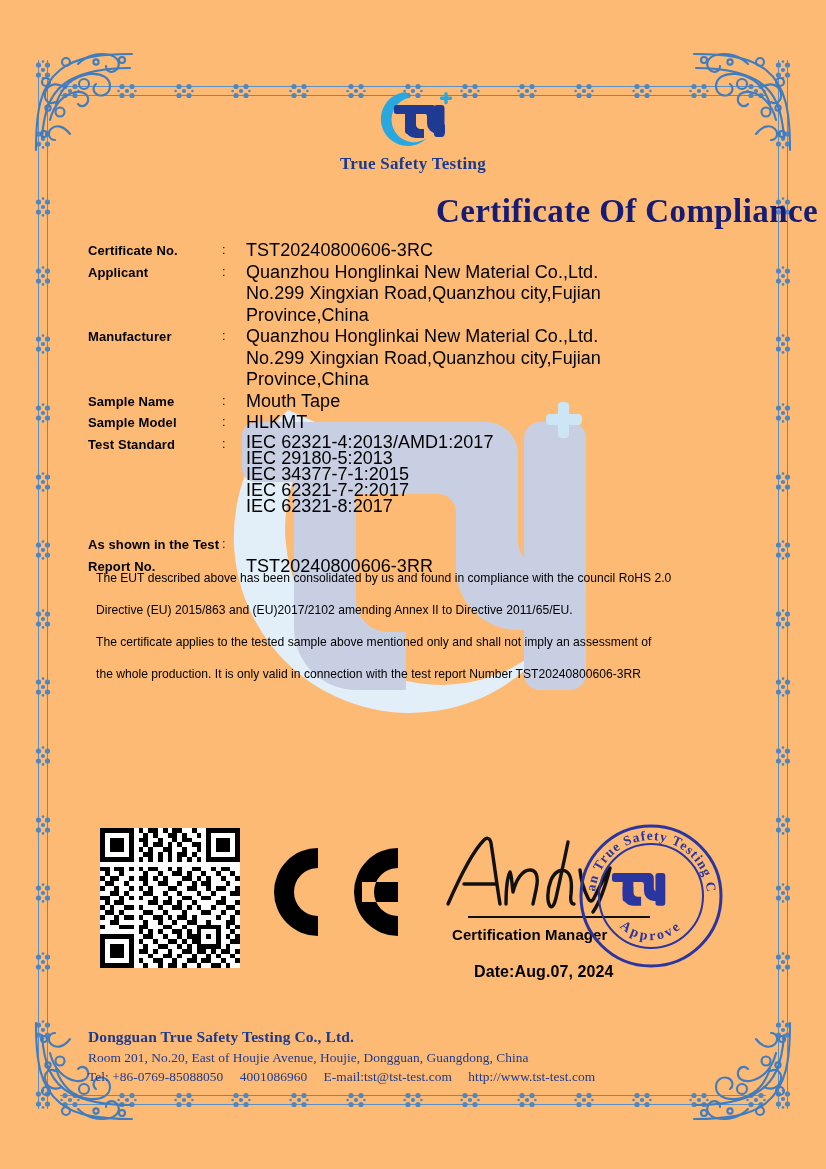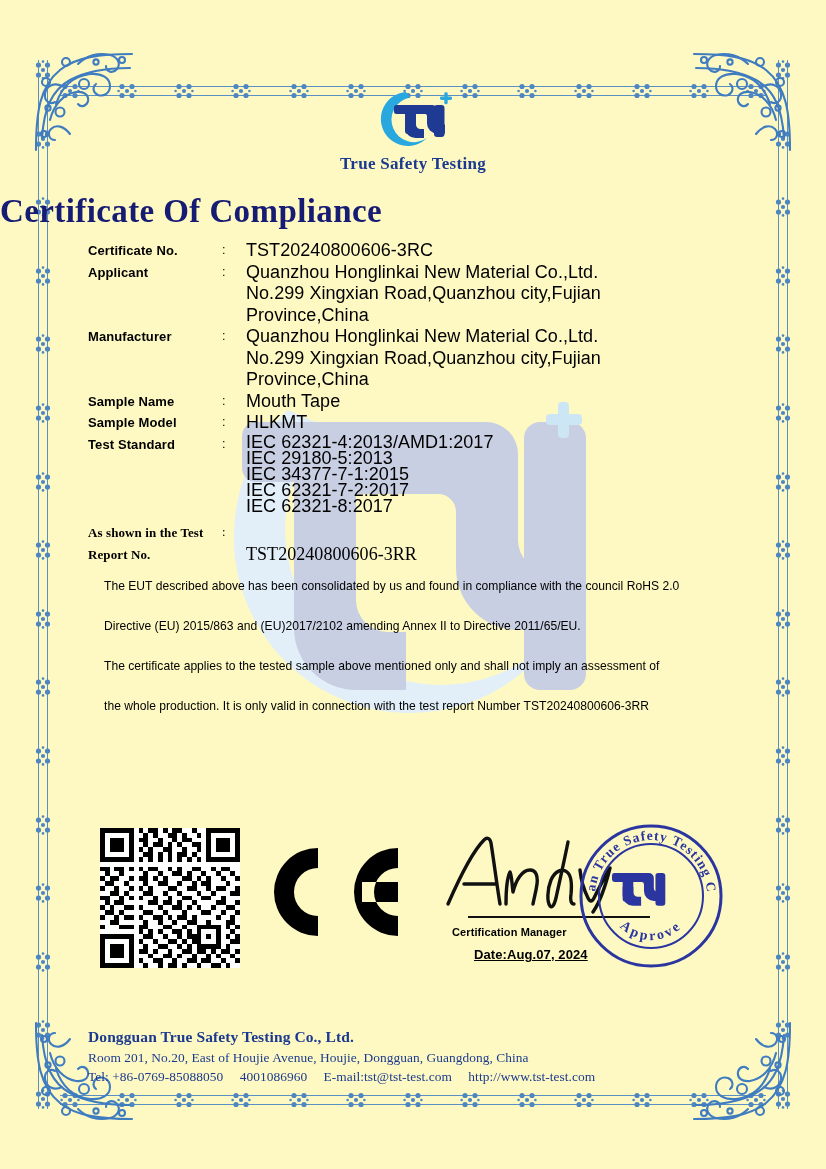--- a/index.html
+++ b/index.html
@@ -1,20 +1,20 @@
 <!DOCTYPE html>
 <html><head>
 <meta charset="utf-8">
 <style>
   html,body{margin:0;padding:0;background:#fff;}
   body{width:826px;height:1169px;position:relative;overflow:hidden;
        font-family:"Liberation Sans", sans-serif;color:#000;}
 
   
-  #page{position:absolute;inset:0;background:#fef9c3;}
+  #page{position:absolute;inset:0;background:#fdba74;}
   .bdr-h{position:absolute;left:60px;right:60px;height:18px;}
   .bdr-v{position:absolute;top:60px;bottom:60px;width:18px;}
   .bdr-h.top{top:82px;}
   .bdr-h.bottom{bottom:60px;}
   .bdr-v.left{left:34px;}
   .bdr-v.right{right:34px;}
 
   .rule{position:absolute;background:#5a8fc4;}
   .h-rule{height:1.4px;left:0;right:0;}
   .v-rule{width:1.4px;top:0;bottom:0;}
@@ -33,52 +33,52 @@
   
   #watermark{position:absolute;left:228px;top:392px;width:392px;height:382px;
              pointer-events:none;}
 
   
   #logo-block{position:absolute;left:0;right:0;top:88px;text-align:center;}
   #logo-mark{display:block;margin:0 auto;}
   #logo-wordmark{margin-top:4px;font-family:"Liberation Serif",serif;
                  font-size:17px;font-weight:700;color:#1b3a8f;letter-spacing:.3px;}
 
-  #cert-title{position:absolute;left:0;right:0;top:193px;text-align:left;
+  #cert-title{position:absolute;left:0;right:8px;top:193px;text-align:right;
               font-family:"Liberation Serif",serif;font-weight:700;
               font-size:33px;color:#161b73;letter-spacing:.4px;}
 
   
   #fields{position:absolute;left:88px;top:240px;width:620px;}
   .frow{display:flex;align-items:flex-start;margin-bottom:0;}
   .flabel{width:134px;flex:0 0 134px;font-size:13px;font-weight:700;
           line-height:21.5px;letter-spacing:.1px;}
   .fcolon{width:24px;flex:0 0 24px;font-size:12.6px;line-height:21.5px;}
   .fvalue{flex:1;font-size:18px;line-height:21.5px;letter-spacing:.05px;}
   .fvalue.tight{line-height:16px;}
   .fvalue .ln{display:block;}
-  .frow.gap{margin-top:8px;font-family:Liberation Serif, serif;}
+  .frow.gap{margin-top:20px;}
   .frow.two-line .flabel{line-height:22px;}
 
   
   #statement{position:absolute;left:88px;top:558px;width:616px;
              font-size:12.1px;line-height:24px;letter-spacing:.02px;}
-  #statement p{margin:16px;}
+  #statement p{margin:8px;}
 
   
   #qr{position:absolute;left:100px;top:828px;width:140px;height:140px;}
   #ce-mark{position:absolute;left:272px;top:846px;width:128px;height:92px;}
 
   #sig-block{position:absolute;left:440px;top:828px;width:210px;}
   #signature{height:86px;position:relative;}
   #sig-rule{position:absolute;left:28px;right:0;top:88px;height:1.6px;background:#111;}
-  #sig-role{margin-top:12px;font-size:11px;font-weight:700;letter-spacing:.1px;
+  #sig-role{margin-top:12px;font-size:15px;font-weight:700;letter-spacing:.1px;
             padding-left:12px;}
-  #sig-date{margin-top:9px;font-size:13px;font-weight:700;letter-spacing:.1px;
-            padding-left:34px;text-decoration:underline;}
+  #sig-date{margin-top:20px;font-size:16px;font-weight:700;letter-spacing:.1px;
+            padding-left:34px;}
 
   #stamp{position:absolute;left:578px;top:823px;width:146px;height:146px;}
 
   
   #footer{position:absolute;left:88px;top:1028px;width:640px;color:#1b3a8f;
           font-family:"Liberation Serif",serif;}
   #footer-company{font-size:15.5px;font-weight:700;letter-spacing:.1px;}
   #footer-address{font-size:13.4px;margin-top:4px;letter-spacing:.05px;}
   #footer-contact{font-size:13.4px;margin-top:3px;letter-spacing:.05px;}
   #footer-contact span{margin-right:13px;}

